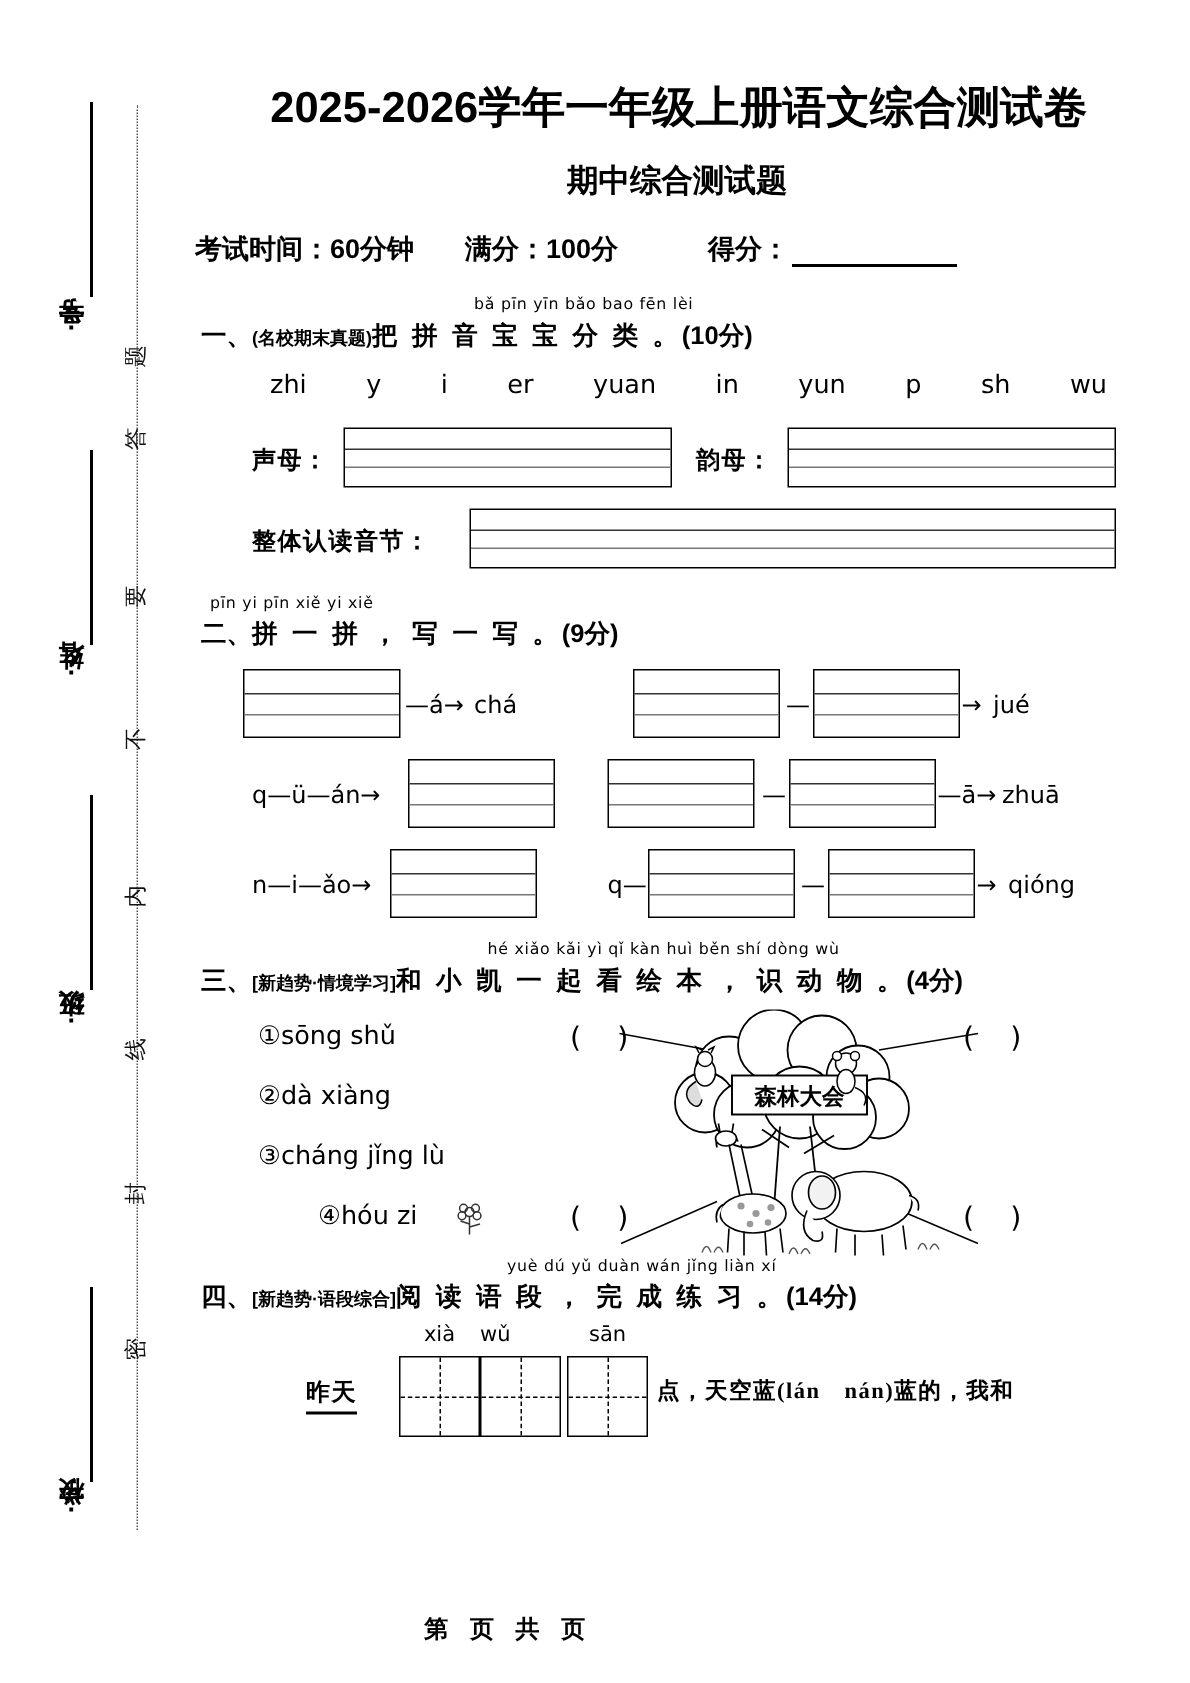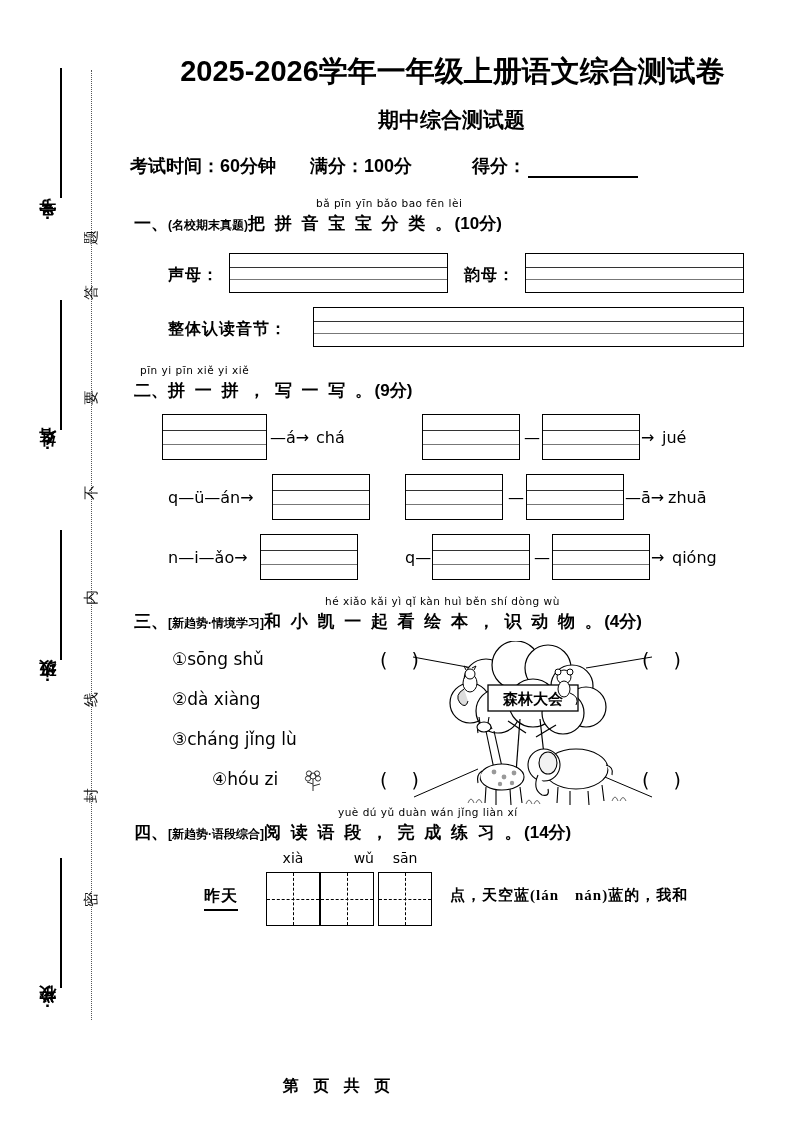--- a/index.html
+++ b/index.html
@@ -224,20 +224,32 @@
       <span class="m3">得分：</span>
       <span class="score-blank"></span>
     </div>
 
     <div class="sec" style="margin-top:34px;">
       <div class="sec-head">
         <span class="py-over" style="left:196px;">bǎ pīn yīn bǎo bao fēn lèi</span>
         <span>一、</span><span class="tag">(名校期末真题)</span><span class="sp">把 拼 音 宝 宝 分 类 。</span><span>(10分)</span>
       </div>
 
+      <div class="syllable-row">
+        <span>zhi</span>
+        <span>y</span>
+        <span>i</span>
+        <span>er</span>
+        <span>yuan</span>
+        <span>in</span>
+        <span>yun</span>
+        <span>p</span>
+        <span>sh</span>
+        <span>wu</span>
+      </div>
 
       <div style="position:relative;height:46px;margin-top:16px;">
         <span class="lbl-cn abs" style="left:48px;top:14px;">声母：</span>
         <div class="four-line abs" style="left:109px;top:2px;width:219px;height:40px;"></div>
         <span class="lbl-cn abs" style="left:344px;top:14px;">韵母：</span>
         <div class="four-line abs" style="left:405px;top:2px;width:219px;height:40px;"></div>
       </div>
 
       <div style="position:relative;height:48px;margin-top:8px;">
         <span class="lbl-cn abs" style="left:48px;top:14px;">整体认读音节：</span>
@@ -411,29 +423,29 @@
 
     <div class="sec" style="margin-top:8px;">
       <div class="sec-head">
         <span class="py-over" style="left:218px;">yuè dú yǔ duàn   wán jǐng liàn xí</span>
         <span>四、</span><span class="tag">[新趋势·语段综合]</span><span class="sp">阅 读 语 段 ， 完 成 练 习 。</span><span>(14分)</span>
       </div>
 
       <div style="position:relative;height:80px;margin-top:6px;">
 
         <span class="abs" style="left:146px;top:0px;width:54px;text-align:center;font-family:'DejaVu Sans',sans-serif;font-size:14px;">xià</span>
-        <span class="abs" style="left:200px;top:0px;width:54px;text-align:right;font-family:'DejaVu Sans',sans-serif;font-size:14px;">wǔ</span>
+        <span class="abs" style="left:200px;top:0px;width:54px;text-align:left;font-family:'DejaVu Sans',sans-serif;font-size:14px;">wǔ</span>
         <span class="abs" style="left:258px;top:0px;width:54px;text-align:center;font-family:'DejaVu Sans',sans-serif;font-size:14px;">sān</span>
 
         <span class="lbl-cn abs" style="left:84px;top:36px;border-bottom:2px solid #000;padding-bottom:2px;">昨天</span>
 
         <div class="tzg abs" style="left:146px;top:22px;"></div>
         <div class="tzg abs" style="left:200px;top:22px;"></div>
         <div class="tzg abs" style="left:258px;top:22px;"></div>
 
-        <span class="lbl-cn abs" style="left:318px;top:36px;font-size:15px;margin-left:12px;">点，天空蓝(lán　nán)蓝的，我和</span>
+        <span class="lbl-cn abs" style="left:318px;top:36px;font-size:15px;">点，天空蓝(lán　nán)蓝的，我和</span>
       </div>
     </div>
 
   </div>
 
   <div class="footer">第 页 共 页</div>
 </div>
 
 </body></html>

